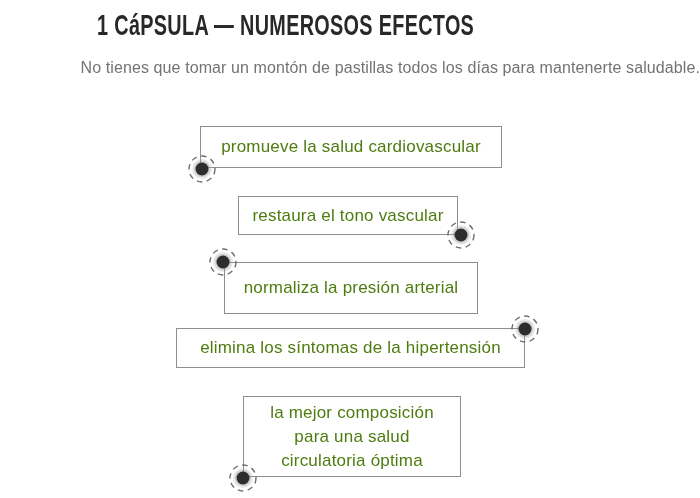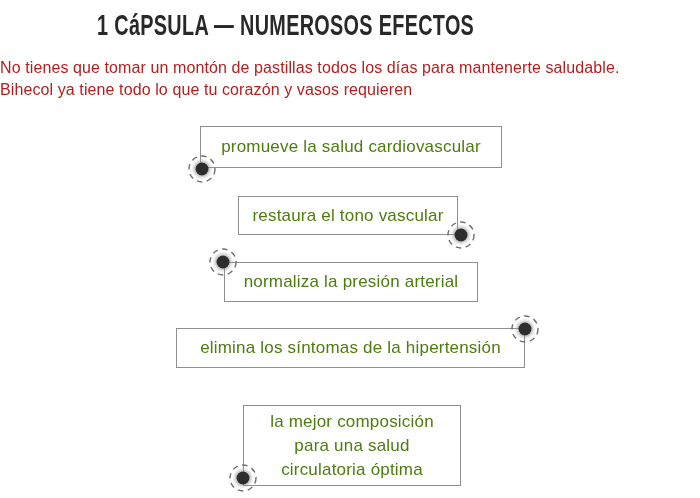--- a/index.html
+++ b/index.html
@@ -34,24 +34,24 @@
     transform: scaleX(0.66);
     transform-origin: 50% 50%;
     white-space: nowrap;
     line-height: 34px;
   }
   .subtitle {
     position: absolute;
     top: 57px;
     left: 0;
     width: 700px;
-    text-align: left;
+    text-align: right;
     font-size: 16px;
     line-height: 22px;
-    color: #b91c1c;
+    color: #737373;
     letter-spacing: 0.1px;
   }
 
   
   .effect-box {
     position: absolute;
     border: 1px solid #8f8f8f;
     background: #ffffff;
     display: flex;
     align-items: center;
@@ -62,23 +62,23 @@
     letter-spacing: 0.2px;
     box-sizing: border-box;
   }
   .effect-box .label { white-space: nowrap; }
   .effect-box.multiline .label {
     white-space: pre-line;
     line-height: 24px;
   }
   .box-1 { left: 200px; top: 126px; width: 302px; height: 42px; }
   .box-2 { left: 238px; top: 196px; width: 220px; height: 39px; }
-  .box-3 { left: 224px; top: 262px; width: 254px; height: 40px; }
+  .box-3 { left: 224px; top: 262px; width: 254px; height: 52px; }
   .box-4 { left: 176px; top: 328px; width: 349px; height: 40px; }
-  .box-5 { left: 243px; top: 405px; width: 218px; height: 81px; }
+  .box-5 { left: 243px; top: 396px; width: 218px; height: 81px; }
 
   
   .marker {
     position: absolute;
     width: 30px;
     height: 30px;
   }
   .marker-1 { left: 187px; top: 154px; }
   .marker-2 { left: 446px; top: 220px; }
   .marker-3 { left: 208px; top: 247px; }
@@ -89,21 +89,20 @@
 <body>
 
 <div class="stage">
 
   <div class="title-wrap">
     <span class="title-text">1 CáPSULA — NUMEROSOS EFECTOS</span>
   </div>
 
   <div class="subtitle">
     <div>No tienes que tomar un montón de pastillas todos los días para mantenerte saludable.</div>
-    <div>Bihecol ya tiene todo lo que tu corazón y vasos requieren</div>
   </div>
 
   <div class="effect-box box-1">
     <span class="label">promueve la salud cardiovascular</span>
   </div>
 
   <div class="effect-box box-2">
     <span class="label">restaura el tono vascular</span>
   </div>
 

